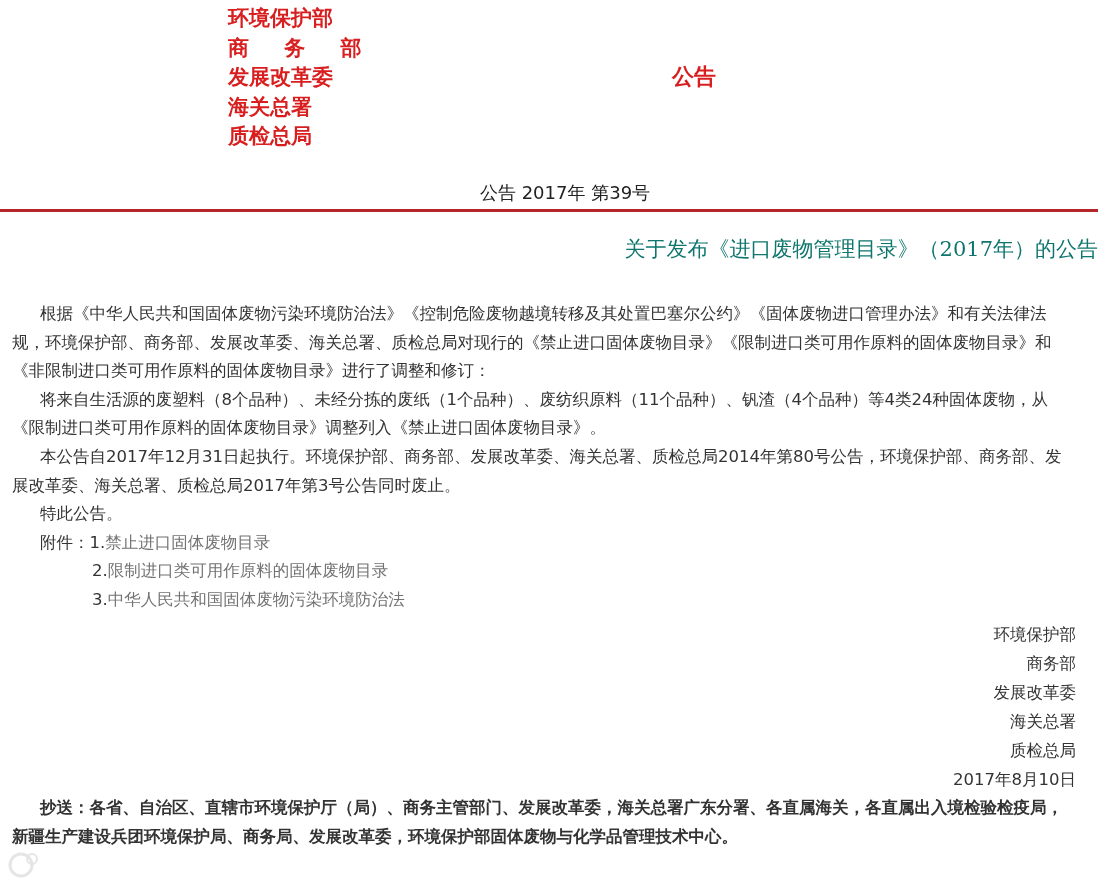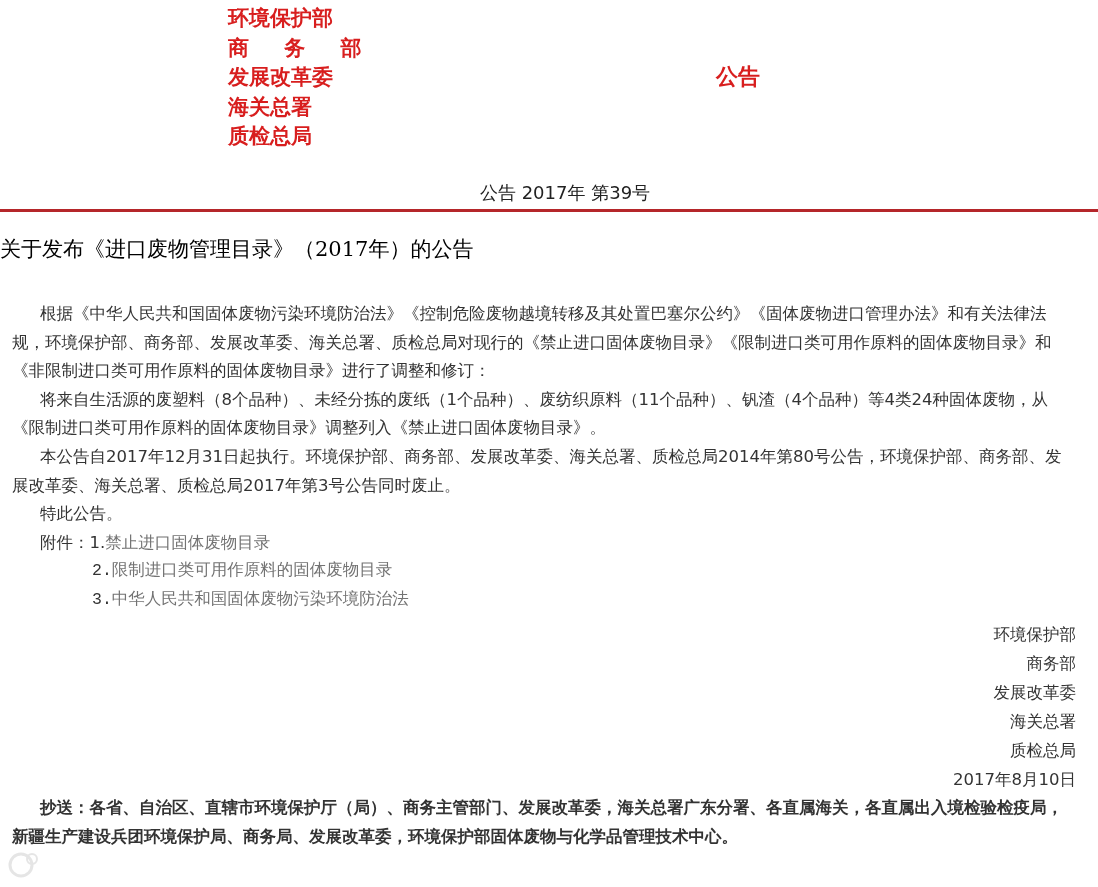--- a/index.html
+++ b/index.html
@@ -26,21 +26,20 @@
     }
     .header-orgs div { white-space: nowrap; }
     .org-spaced { letter-spacing: 14px; }
     .header-notice {
       position: absolute;
       left: 672px;
       top: 62px;
       font-weight: bold;
       color: #d81e1e;
       font-size: 22px;
-      margin-left: 44px;
     }
     .doc-number {
       position: absolute;
       left: 16px;
       width: 1098px;
       top: 181px;
       text-align: center;
       font-size: 18px;
       color: #222;
     }
@@ -50,40 +49,40 @@
       top: 209px;
       width: 1098px;
       height: 3px;
       background: #b5262a;
     }
     .doc-title {
       position: absolute;
       left: 0;
       width: 1098px;
       top: 235px;
-      text-align: left;
+      text-align: right;
       font-family: "DejaVu Serif", "Liberation Serif", serif;
       font-size: 21px;
-      color: #000000;
+      color: #0f766e;
     }
     .body-text {
       position: absolute;
       left: 12px;
       top: 300px;
       width: 1064px;
       font-size: 16.5px;
       line-height: 28.6px;
       color: #333;
     }
     .para { text-indent: 28px; margin: 0; }
     .attach-row { margin: 0; padding-left: 28px; white-space: nowrap; }
     .attach-label { color: #333; margin-top: 24px; }
     .attach-link { color: #737373; cursor: pointer; }
     .attach-num { color: #333; }
-    .attach-sub { margin: 0; padding-left: 80px; white-space: nowrap; font-family: Liberation Mono, monospace; }
+    .attach-sub { margin: 0; padding-left: 80px; white-space: nowrap; }
     .signatures {
       position: absolute;
       right: 22px;
       top: 620px;
       text-align: right;
       font-size: 16.5px;
       line-height: 29px;
       color: #333;
     }
     .cc-block {

